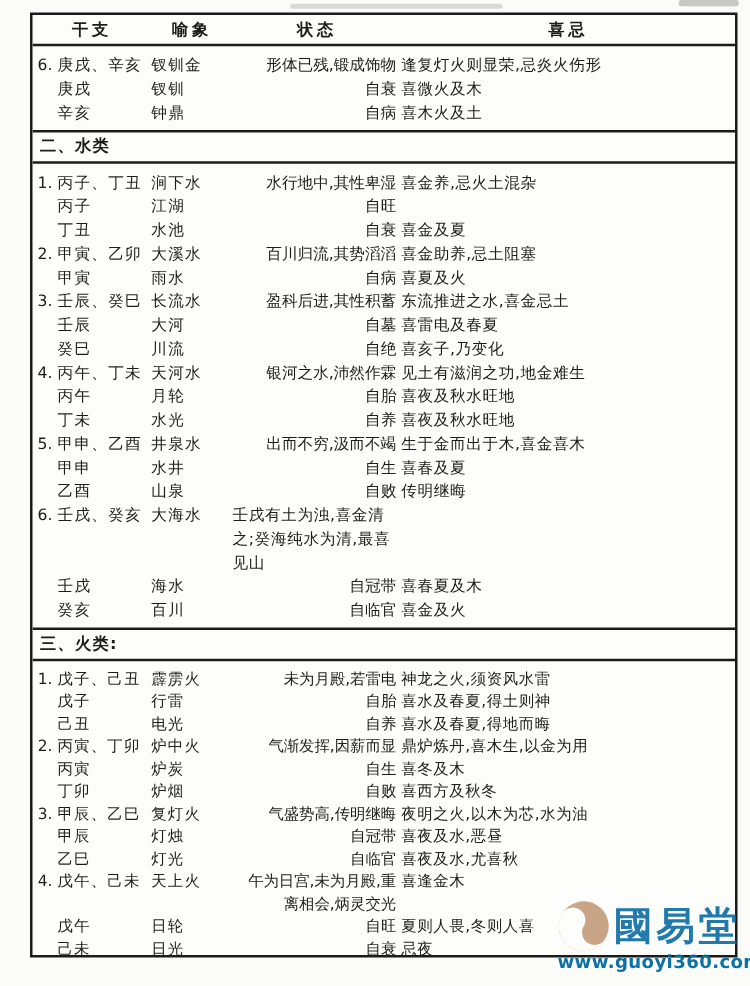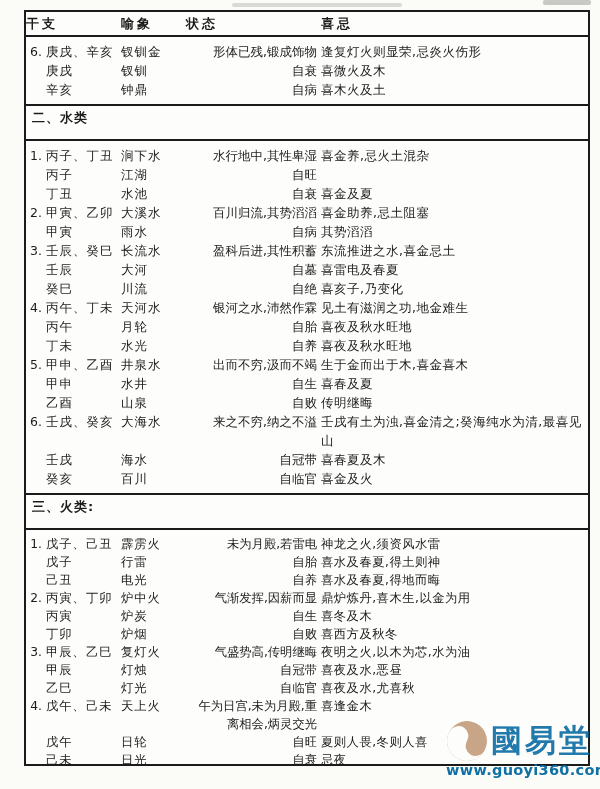--- a/index.html
+++ b/index.html
@@ -23,25 +23,25 @@
     overflow:hidden;
   }
   .header-row {
     display:grid;
     grid-template-columns:95px 65px 135px 1fr;
     align-items:center;
     height:25px;
     border-bottom:2px solid #1b1b1b;
     font-size:13px; font-weight:bold;
   }
-  .header-cell { text-align:left; letter-spacing:3px; }
+  .header-cell { text-align:center; letter-spacing:3px; }
   .section-label-row {
     border-top:2px solid #1b1b1b;
     border-bottom:2px solid #1b1b1b;
-    padding:3px 0 13px 6px;
+    padding:3px 0 3px 6px;
     font-size:13px; font-weight:bold;
     line-height:17px;
     letter-spacing:1px;
   }
   .section-block { padding:5px 0; }
   .t-row {
     display:grid;
     grid-template-columns:20px 75px 65px 135px 1fr;
     font-size:12.5px;
     line-height:19px;
@@ -138,21 +138,21 @@
             <div class="c-gz">甲寅、乙卯</div>
             <div class="c-yx">大溪水</div>
             <div class="c-zt">百川归流,其势滔滔</div>
             <div class="c-xj">喜金助养,忌土阻塞</div>
           </div>
           <div class="t-row">
             <div class="c-num"></div>
             <div class="c-gz">甲寅</div>
             <div class="c-yx">雨水</div>
             <div class="c-zt">自病</div>
-            <div class="c-xj">其势滔滔</div>
+            <div class="c-xj">喜夏及火</div>
           </div>
           <div class="t-row">
             <div class="c-num">3.</div>
             <div class="c-gz">壬辰、癸巳</div>
             <div class="c-yx">长流水</div>
             <div class="c-zt">盈科后进,其性积蓄</div>
             <div class="c-xj">东流推进之水,喜金忌土</div>
           </div>
           <div class="t-row">
             <div class="c-num"></div>
@@ -207,21 +207,20 @@
             <div class="c-num"></div>
             <div class="c-gz">乙酉</div>
             <div class="c-yx">山泉</div>
             <div class="c-zt">自败</div>
             <div class="c-xj">传明继晦</div>
           </div>
           <div class="t-row">
             <div class="c-num">6.</div>
             <div class="c-gz">壬戌、癸亥</div>
             <div class="c-yx">大海水</div>
-            <div class="c-zt">来之不穷,纳之不溢</div>
             <div class="c-xj">壬戌有土为浊,喜金清之;癸海纯水为清,最喜见山</div>
           </div>
           <div class="t-row">
             <div class="c-num"></div>
             <div class="c-gz">壬戌</div>
             <div class="c-yx">海水</div>
             <div class="c-zt">自冠带</div>
             <div class="c-xj">喜春夏及木</div>
           </div>
           <div class="t-row">

